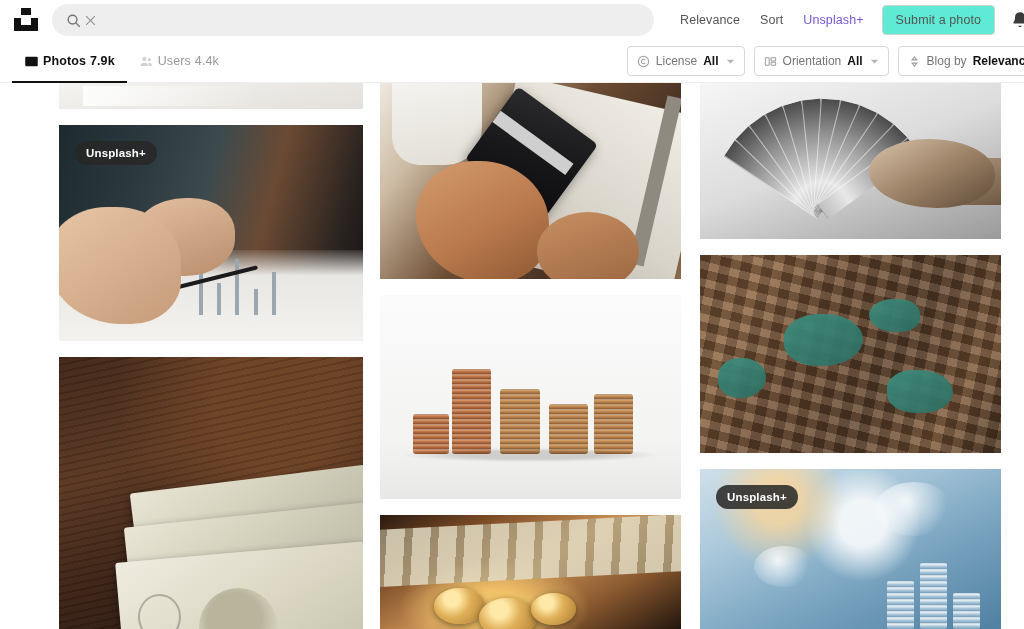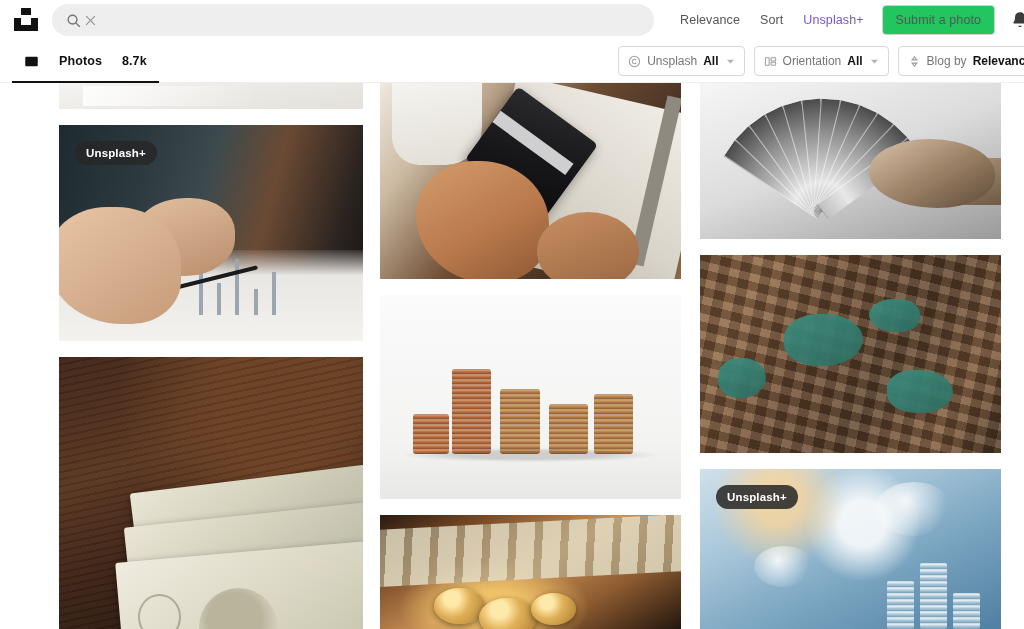--- a/index.html
+++ b/index.html
@@ -70,21 +70,21 @@
     text-decoration: none;
     padding: 0 10px; white-space: nowrap;
     cursor: pointer; letter-spacing: .1px;
   }
   .nav-link.plus { color: #7856d6; }
 
   .submit-btn {
     margin-left: 8px;
     height: 30px; padding: 0 13px;
     border: 1px solid #d1d1d1; border-radius: 4px;
-    background: #22c55e; color: #555555;
+    background: #5eead4; color: #555555;
     font-family: "Liberation Sans", sans-serif;
     font-size: 12.5px; white-space: nowrap;
     cursor: pointer; letter-spacing: .1px;
   }
 
   .bell {
     position: relative; flex: none;
     width: 22px; height: 22px;
     margin-left: 14px; cursor: pointer;
   }
@@ -98,21 +98,21 @@
   .subbar {
     position: absolute; top: 40px; left: 0;
     width: 1024px; height: 43px;
     background: #ffffff;
     border-bottom: 1px solid #eeeeee;
     display: flex; align-items: center;
     z-index: 25;
   }
   .tabs { display: flex; align-items: center; height: 43px; margin-left: 12px; }
   .tab {
-    display: flex; align-items: center; gap: 20px;
+    display: flex; align-items: center; gap: 4px;
     height: 43px; padding: 0 12px;
     font-size: 12.5px; color: #999999;
     cursor: pointer; position: relative;
     white-space: nowrap; letter-spacing: .1px;
   }
   .tab.active { color: #111111; font-weight: bold; }
   .tab.active::after {
     content: ""; position: absolute;
     left: 0; right: 0; bottom: 0; height: 2px;
     background: #111111;
@@ -420,34 +420,44 @@
 </div>
 
 <div class="subbar">
   <div class="tabs">
 
     <div class="tab active">
       <svg class="ticon" viewBox="0 0 24 24" fill="#111">
         <rect x="2" y="4.5" width="20" height="15" rx="1.6"></rect>
       </svg>
       <span>Photos</span>
-      <span>8.7k</span>
-    </div>
-
-
+      <span>7.9k</span>
+    </div>
+
+
+    <div class="tab">
+      <svg class="ticon" viewBox="0 0 24 24" fill="#999">
+        <circle cx="8.5" cy="8" r="3.3"></circle>
+          <circle cx="16.5" cy="9" r="2.6"></circle>
+        <path d="M2.5 19c0-3.3 2.7-5.2 6-5.2s6 1.9 6 5.2z"></path>
+          <path d="M15 13.9c2.9 0 6 1.5 6 5.1h-5.2z"></path>
+      </svg>
+      <span>Users</span>
+      <span>4.4k</span>
+    </div>
   </div>
 
   <div class="filters">
 
     <div class="filter-btn">
       <svg class="ficon" viewBox="0 0 24 24" fill="none" stroke="#767676" stroke-width="1.9">
         <circle cx="12" cy="12" r="9.5"></circle>
           <path d="M15 9.3a4 4 0 1 0 0 5.4"></path>
       </svg>
-      <span>Unsplash</span>
+      <span>License</span>
       <span class="fval">All</span>
       <svg class="caret" viewBox="0 0 10 10" fill="#767676">
         <path d="M1 3l4 4.2L9 3z"></path>
       </svg>
     </div>
 
     <div class="filter-btn">
       <svg class="ficon" viewBox="0 0 24 24" fill="none" stroke="#767676" stroke-width="1.9">
         <rect x="2.5" y="5" width="7" height="14" rx="1"></rect>
           <rect x="13" y="5" width="8.5" height="6" rx="1"></rect>

